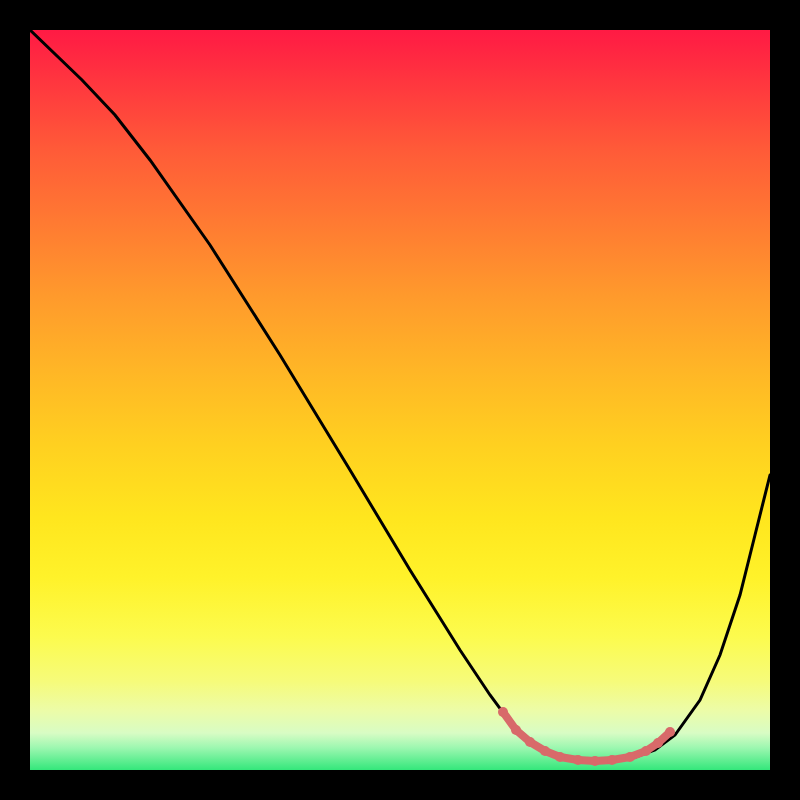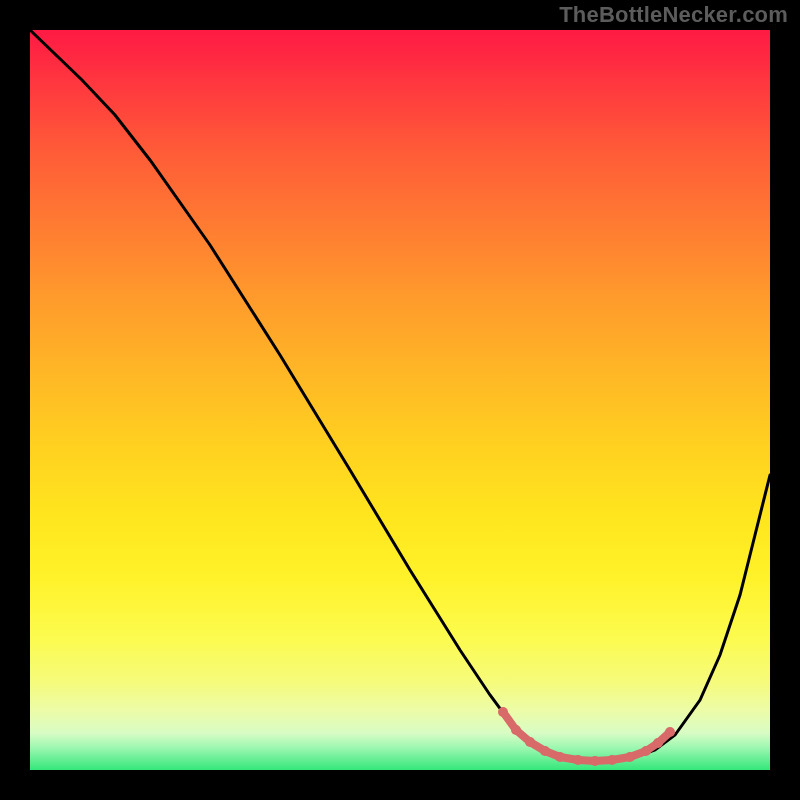--- a/index.html
+++ b/index.html
@@ -61,21 +61,20 @@
     left: 0; top: 0;
     width: 740px;
     height: 740px;
     overflow: visible;
   }
 </style>
 </head>
 <body>
 
 <div class="frame">
-  <div class="watermark">TheBottleNecker.com</div>
 
   <div class="plot">
     <div class="gradient"></div>
 
     <svg class="curve" viewBox="0 0 740 740" preserveAspectRatio="none">
       <path id="main-curve-path" fill="none" stroke="#000000" stroke-width="3" stroke-linecap="round" d="M0 0 L52 50 L85 85 L120 130 L180 215 L250 325 L320 440 L380 540 L430 620 L460 665 L480 692 L500 710 L520 722 L545 729 L570 731 L600 729 L625 720 L645 705 L670 670 L690 625 L710 565 L725 505 L740 445"></path>
       <path id="valley-path" fill="none" stroke="#d86a6a" stroke-width="8" stroke-linecap="round" stroke-linejoin="round" d="M473 682 L486 700 L500 712 L515 721 L530 727 L548 730 L565 731 L582 730 L600 727 L616 721 L628 713 L640 702"></path>
       <g id="valley-dots">
           <circle cx="473" cy="682" r="5" fill="#d86a6a"></circle>
           <circle cx="486" cy="700" r="5" fill="#d86a6a"></circle>

